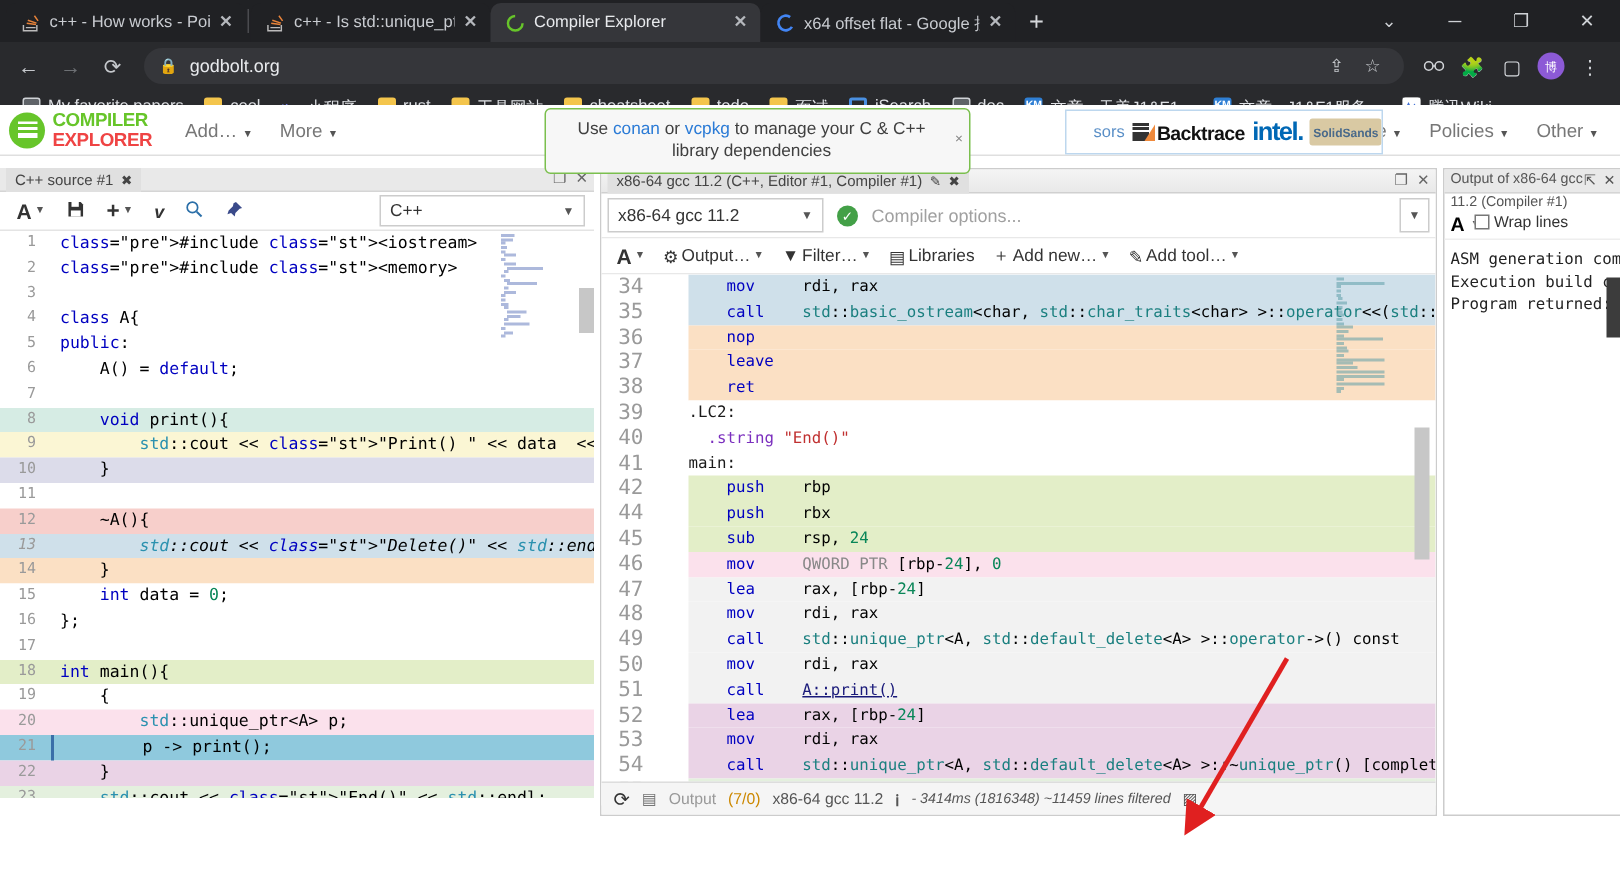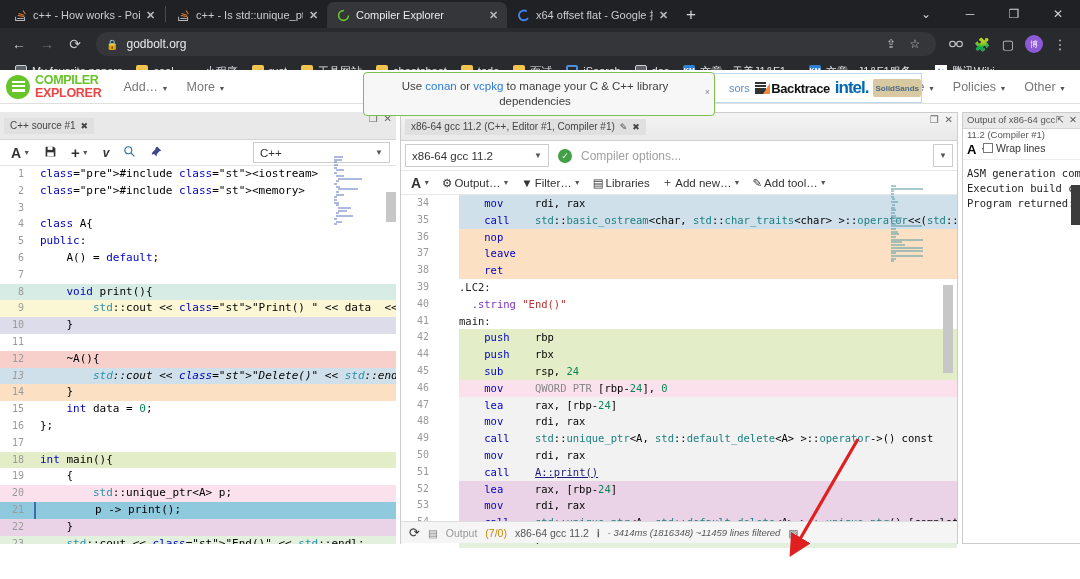--- a/index.html
+++ b/index.html
@@ -101,21 +101,21 @@
   .ce-logo-text { line-height: 1; }
   .ce-logo-text div { font-weight:bold; font-size:12.5px; letter-spacing:-0.3px; }
   .ce-logo-text .l1 { color:#67c52a; }
   .ce-logo-text .l2 { color:#ef4444; }
   .ce-menu { display:flex; align-items:center; gap:2px; margin-left:14px; }
   .ce-menu a { color:#777; font-size:12.5px; padding: 4px 8px; text-decoration:none; }
   .ce-nav-right { margin-left:auto; display:flex; align-items:center; gap:2px; }
   .ce-nav-right a { color:#777; font-size:12.5px; padding:4px 8px; text-decoration:none; }
 
   .sponsor-banner {
-    position:absolute; left:363px; top:-32px; width:352px; height:44px;
+    position:absolute; left:363px; top:-32px; width:284px; height:44px;
     border:1px solid #7bbf4e; border-radius:4px; background:#f7f7f7;
     display:flex; align-items:center; justify-content:center; text-align:center;
     font-size:11.5px; color:#404040; padding: 0 14px 0 6px; line-height:1.3;
     z-index: 5;
   }
   .sponsor-banner a { color:#2b7bd6; text-decoration:none; }
   .sponsor-banner .bx { position:absolute; right:4px; top:14px; color:#888; font-size:9px; }
 
   .sponsor-logos {
     position:absolute; left:710px; top:-31px; width:212px; height:30px;
@@ -126,22 +126,22 @@
   .sp-bt { font-weight:bold; font-size:13px; color:#111; letter-spacing:-0.4px; }
   .sp-bt-ic { display:inline-block;width:14px;height:12px;background:
      linear-gradient(#333 0 2px,transparent 2px 3px,#333 3px 5px,transparent 5px 6px,#333 6px 8px);
      position:relative; }
   .sp-bt-ic::after{content:"";position:absolute;right:-4px;bottom:0;border-left:7px solid transparent;border-bottom:11px solid #f08a3c;}
   .sp-intel { font-weight:bold;font-size:17px;color:#0068b5;letter-spacing:-1px;}
   .sp-sand { width:58px;height:18px;background:#d9c9a3;border-radius:2px;display:flex;align-items:center;justify-content:center;color:#4a6a8a;font-size:8px;font-weight:bold;}
 
   .panel { position:absolute; background:#fff; border:1px solid #ccc; }
   .panel-head {
-    height: 28px; background: linear-gradient(#f4f4f4,#e9e9e9);
-    border-bottom:1px solid #d0d0d0; display:flex; align-items:center;
+    height: 16px; background: linear-gradient(#f4f4f4,#e9e9e9);
+    border-bottom:1px solid #d0d0d0; display:flex; 
     font-size:10px; color:#555; padding: 0 4px; position:relative;
   }
   .panel-head .ph-tab {
     background:#e0e0e0; height:16px; display:flex;align-items:center;gap:5px;
     padding:0 6px; color:#444; font-size:10px;
   }
   .panel-head .ph-ctrl { position:absolute; right:4px; top:1px; display:flex; gap:6px; color:#666; font-size:10px; }
 
   
   #source-panel { left:0; top:8px; width:396px; height:432px; border:none; }
@@ -191,21 +191,21 @@
               display:flex;align-items:center;justify-content:center; margin:0 9px; }
   .opts-input { flex:1 1 auto; height:23px; display:flex; align-items:center; font-size:12px; color:#a0a0a0; }
   .opts-drop { width:20px;height:23px;border:1px solid #ccc;display:flex;align-items:center;justify-content:center;font-size:8px;color:#555;}
   .asm-bar2 {
     height:24px; display:flex;align-items:center;gap:0;padding:0 4px;
     border-bottom:1px solid #e8e8e8; background:#fff;
   }
   .asm-bar2 .tb-btn { font-size:11.5px; font-weight:normal; color:#333; padding:2px 6px;}
   .asm-code { position:relative; overflow:hidden; background:#fff; font-family:"DejaVu Sans Mono", monospace; }
   .asm-line { display:flex; height:16.8px; align-items:center; font-size:10.5px; line-height:16.8px; white-space:pre; }
-  .asm-ln { width:36px;text-align:right;padding-right:8px;color:#9a9a9a;font-size:10px;flex:0 0 36px; }
+  .asm-ln { width:36px;text-align:right;padding-right:8px;color:#9a9a9a;font-size:14px;flex:0 0 36px; }
   .asm-gut { width:22px; flex:0 0 22px; }
   .asm-txt { flex:1 1 auto; overflow:hidden; }
   .mn { color:#0000c0; }
   .num{ color:#098658; }
   .lbl{ color:#1a1a1a; }
   .sym{ color:#1a7f7f; }
   .link{ color:#1a1a7a; text-decoration:underline; }
   .dir{ color:#7b2fbe; }
   .str{ color:#c03030; }
   .ptr{ color:#888; }

